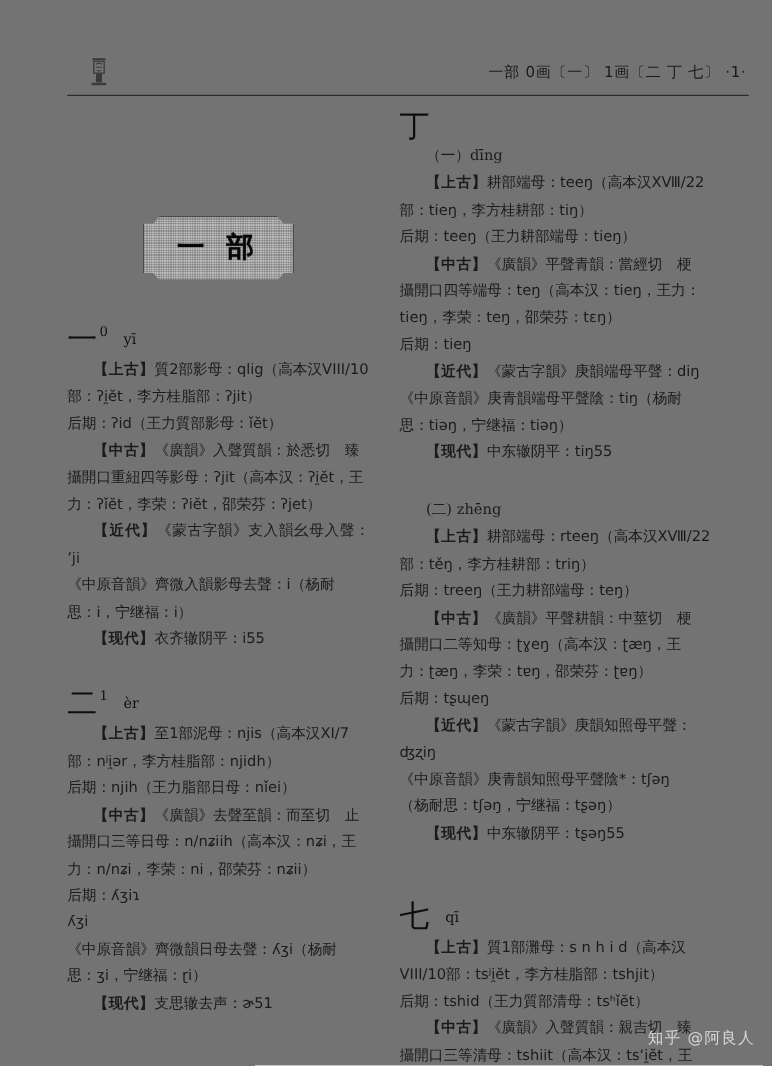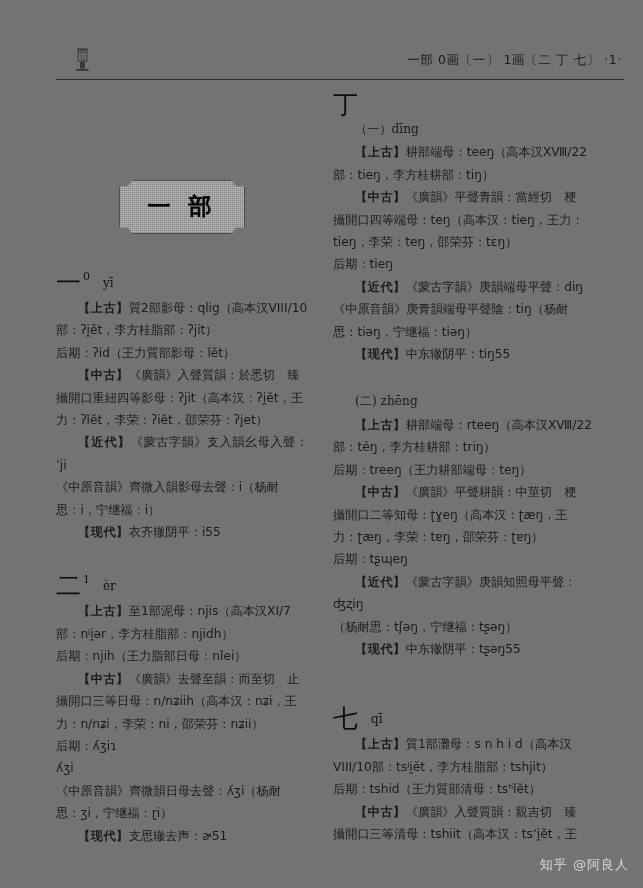--- a/index.html
+++ b/index.html
@@ -234,39 +234,41 @@
 
   <div class="col" id="colRight">
     <div id="rightEntries">
         <div class="entry">
           <div class="head-row">
             <span class="headword">丁</span>
           </div>
           <span class="pinyin-sub">（一）dīng</span>
           <div class="para"><span class="tag">【上古】</span><span class="cjk">耕部端母：teeŋ（高本汉ⅩⅧ/22</span></div>
           <div class="para0"><span class="cjk">部：tieŋ，李方桂耕部：tiŋ）</span></div>
+          <div class="para0"><span class="cjk">后期：teeŋ（王力耕部端母：tieŋ）</span></div>
           <div class="para"><span class="tag">【中古】</span><span class="cjk">《廣韻》平聲青韻：當經切　梗</span></div>
           <div class="para0"><span class="cjk">攝開口四等端母：teŋ（高本汉：tieŋ，王力：</span></div>
           <div class="para0"><span class="cjk">tieŋ，李荣：teŋ，邵荣芬：tɛŋ）</span></div>
           <div class="para0"><span class="cjk">后期：tieŋ</span></div>
           <div class="para"><span class="tag">【近代】</span><span class="cjk">《蒙古字韻》庚韻端母平聲：diŋ</span></div>
           <div class="para0"><span class="cjk">《中原音韻》庚青韻端母平聲陰：tiŋ（杨耐</span></div>
           <div class="para0"><span class="cjk">思：tiəŋ，宁继福：tiəŋ）</span></div>
           <div class="para"><span class="tag">【现代】</span><span class="cjk">中东辙阴平：tiŋ55</span></div>
           <div style="height: 26px;"></div>
           <span class="pinyin-sub">(二) zhēng</span>
           <div class="para"><span class="tag">【上古】</span><span class="cjk">耕部端母：rteeŋ（高本汉ⅩⅧ/22</span></div>
           <div class="para0"><span class="cjk">部：těŋ，李方桂耕部：triŋ）</span></div>
           <div class="para0"><span class="cjk">后期：treeŋ（王力耕部端母：teŋ）</span></div>
           <div class="para"><span class="tag">【中古】</span><span class="cjk">《廣韻》平聲耕韻：中莖切　梗</span></div>
           <div class="para0"><span class="cjk">攝開口二等知母：ʈɣeŋ（高本汉：ʈæŋ，王</span></div>
           <div class="para0"><span class="cjk">力：ʈæŋ，李荣：tɐŋ，邵荣芬：ʈɐŋ）</span></div>
           <div class="para0"><span class="cjk">后期：tʂɰeŋ</span></div>
           <div class="para"><span class="tag">【近代】</span><span class="cjk">《蒙古字韻》庚韻知照母平聲：</span></div>
           <div class="para0"><span class="cjk">ʤʐiŋ</span></div>
+          <div class="para0"><span class="cjk">《中原音韻》庚青韻知照母平聲陰*：tʃəŋ</span></div>
           <div class="para0"><span class="cjk">（杨耐思：tʃəŋ，宁继福：tʂəŋ）</span></div>
           <div class="para"><span class="tag">【现代】</span><span class="cjk">中东辙阴平：tʂəŋ55</span></div>
         </div>
         <div class="entry entry-gap-xl">
           <div class="head-row">
             <span class="headword">七</span>
             <span class="pinyin">qī</span>
           </div>
           <div class="para"><span class="tag">【上古】</span><span class="cjk">質1部灘母：s n h i d（高本汉</span></div>
           <div class="para0"><span class="cjk">VIII/10部：tsʲi̯ĕt，李方桂脂部：tshjit）</span></div>

